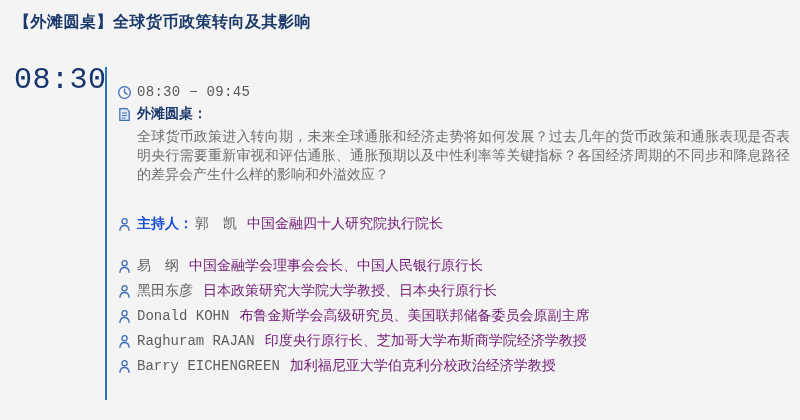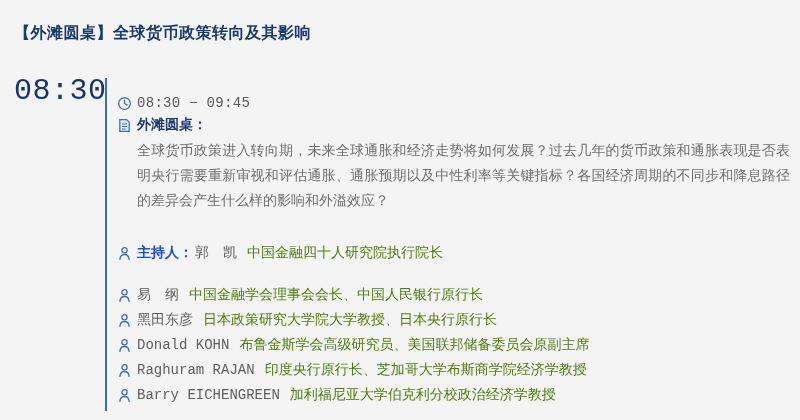--- a/index.html
+++ b/index.html
@@ -3,21 +3,21 @@
 <meta charset="utf-8">
 <style>
   html,body{margin:0;padding:0;}
   body{
     width:800px;height:420px;
     background:#f4f4f4;
     font-family:"Liberation Sans","DejaVu Sans",sans-serif;
     color:#6b6b6b;
     overflow:hidden;
   }
-  .page{position:relative;width:800px;height:300px;margin-top:11px;}
+  .page{position:relative;width:800px;height:300px;}
   .session-title{
     position:absolute;left:14px;top:12px;
     font-size:16px;font-weight:bold;color:#1b3a6b;
     letter-spacing:.5px;
   }
   .session{
     position:absolute;left:14px;top:62px;right:10px;
     display:flex;align-items:flex-start;font-family:Liberation Mono, monospace;
   }
   .time-col{
@@ -41,27 +41,27 @@
     flex:0 0 15px;width:15px;height:15px;
     margin-right:5px;display:inline-flex;align-items:center;justify-content:center;
   }
   .icon svg{display:block;}
   .time-range{color:#595959;font-size:14px;letter-spacing:.3px;}
   .navy-label{color:#1e3a6e;font-weight:bold;font-size:14px;}
   .topic-text{
     margin:4px 0 30px 0;
     padding-left:20px;
     max-width:660px;
-    font-size:14px;line-height:25px;color:#6e6e6e;
+    font-size:14px;line-height:19px;color:#6e6e6e;
     text-align:justify;
   }
   .moderator-row{margin-bottom:24px;color:#5e5e5e;}
   .bold-label{font-weight:bold;color:#1d4ed8;margin-right:2px;}
   .person-name{color:#5e5e5e;}
-  .person-title{color:#4d7c0f;margin-left:10px;}
+  .person-title{color:#701a75;margin-left:10px;}
   .speaker-row{margin-bottom:7px;color:#5e5e5e;}
 </style>
 </head>
 <body>
 
 <div class="page">
 
   <div class="session-title">【外滩圆桌】全球货币政策转向及其影响</div>
 
   <div class="session">

